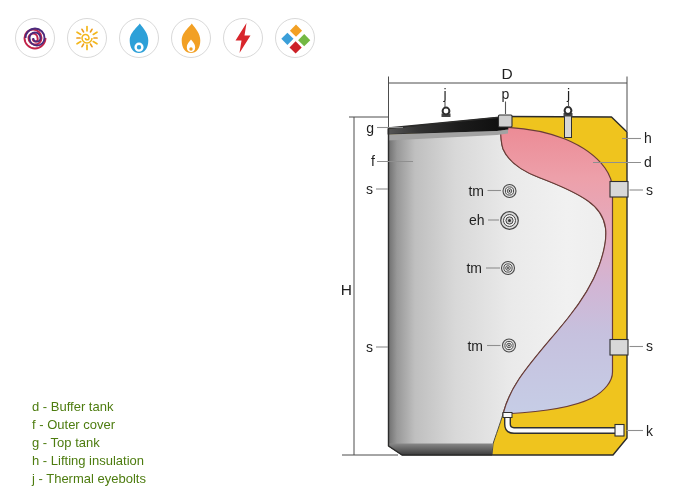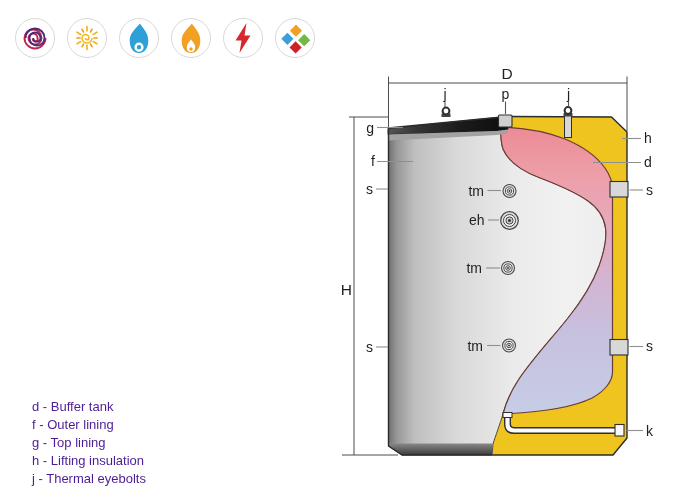--- a/index.html
+++ b/index.html
@@ -3,21 +3,21 @@
 <meta charset="utf-8">
 <style>
   html,body{margin:0;padding:0;background:#fff;}
   #page{position:relative;width:697px;height:504px;background:#ffffff;overflow:hidden;
         font-family:"Liberation Sans",sans-serif;}
   .icons-row{position:absolute;left:15px;top:18px;display:flex;gap:12px;}
   .icon-circle{width:40px;height:40px;border-radius:50%;background:#fff;border:1.6px solid #d9d9d9;
                box-sizing:border-box;display:flex;align-items:center;justify-content:center;}
   .icon-circle svg{display:block;}
   svg.diagram{position:absolute;left:0;top:0;}
-  .legend{position:absolute;left:32px;top:398px;font-size:13px;line-height:18px;color:#4c1d95;}
+  .legend{position:absolute;left:32px;top:398px;font-size:13px;line-height:18px;color:#4d7c0f;}
   .legend-row{white-space:pre;}
   .lbl{font-size:14px;fill:#1f1f1f;}
   .lbl-dim{font-size:15.5px;fill:#1f1f1f;}
   .leader{stroke:#8f8f8f;stroke-width:1.1;}
   .leader-dark{stroke:#555;stroke-width:1.1;}
   .dim{stroke:#4d4d4d;stroke-width:1;}
 </style>
 </head>
 <body>
 
@@ -240,19 +240,19 @@
       <text class="lbl" x="484.5" y="225" text-anchor="end">eh</text>
       <line class="leader" x1="486" y1="268" x2="500" y2="268"></line>
       <text class="lbl" x="482" y="272.5" text-anchor="end">tm</text>
       <line class="leader" x1="487" y1="345.5" x2="500.5" y2="345.5"></line>
       <text class="lbl" x="483" y="350.5" text-anchor="end">tm</text>
     </g>
   </svg>
 
   <div class="legend">
     <div class="legend-row"><span>d</span><span> - </span><span>Buffer tank</span></div>
-    <div class="legend-row"><span>f</span><span> - </span><span>Outer lining</span></div>
-    <div class="legend-row"><span>g</span><span> - </span><span>Top lining</span></div>
+    <div class="legend-row"><span>f</span><span> - </span><span>Outer cover</span></div>
+    <div class="legend-row"><span>g</span><span> - </span><span>Top tank</span></div>
     <div class="legend-row"><span>h</span><span> - </span><span>Lifting insulation</span></div>
     <div class="legend-row"><span>j</span><span> - </span><span>Thermal eyebolts</span></div>
   </div>
 
 </div>
 
 </body></html>

